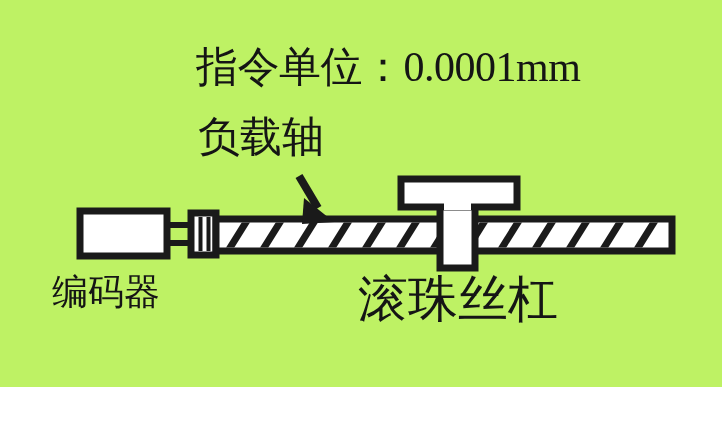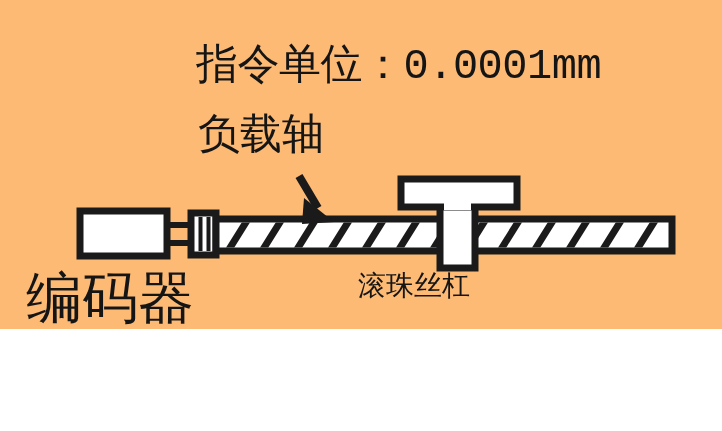--- a/index.html
+++ b/index.html
@@ -3,57 +3,57 @@
 <meta charset="utf-8">
 <style>
   html, body {
     margin: 0;
     padding: 0;
     background: #ffffff;
   }
   #stage {
     position: relative;
     width: 722px;
-    height: 329px;
-    background: #fdba74;
+    height: 387px;
+    background: #bef264;
     overflow: hidden;
-    font-family: Liberation Mono, monospace;
+    font-family: Liberation Serif, serif;
   }
   .txt {
     position: absolute;
     color: #151515;
     white-space: nowrap;
     line-height: 1;
     font-weight: 400;
   }
   #label-command-unit {
     left: 196px;
     top: 46px;
     font-size: 42px;
     letter-spacing: -0.5px;
   }
   #label-load-shaft {
     left: 198px;
     top: 116px;
     font-size: 42px;
   }
   #label-encoder {
-    left: 26px;
+    left: 52px;
     top: 274px;
-    font-size: 56px;
+    font-size: 36px;
   }
   #label-encoder-bits {
     left: 38px;
     top: 340px;
     font-size: 42px;
   }
   #label-ball-screw {
     left: 358px;
     top: 274px;
-    font-size: 28px;
+    font-size: 50px;
   }
   #label-lead {
     left: 358px;
     top: 340px;
     font-size: 42px;
   }
   #diagram {
     position: absolute;
     left: 0;
     top: 0;

